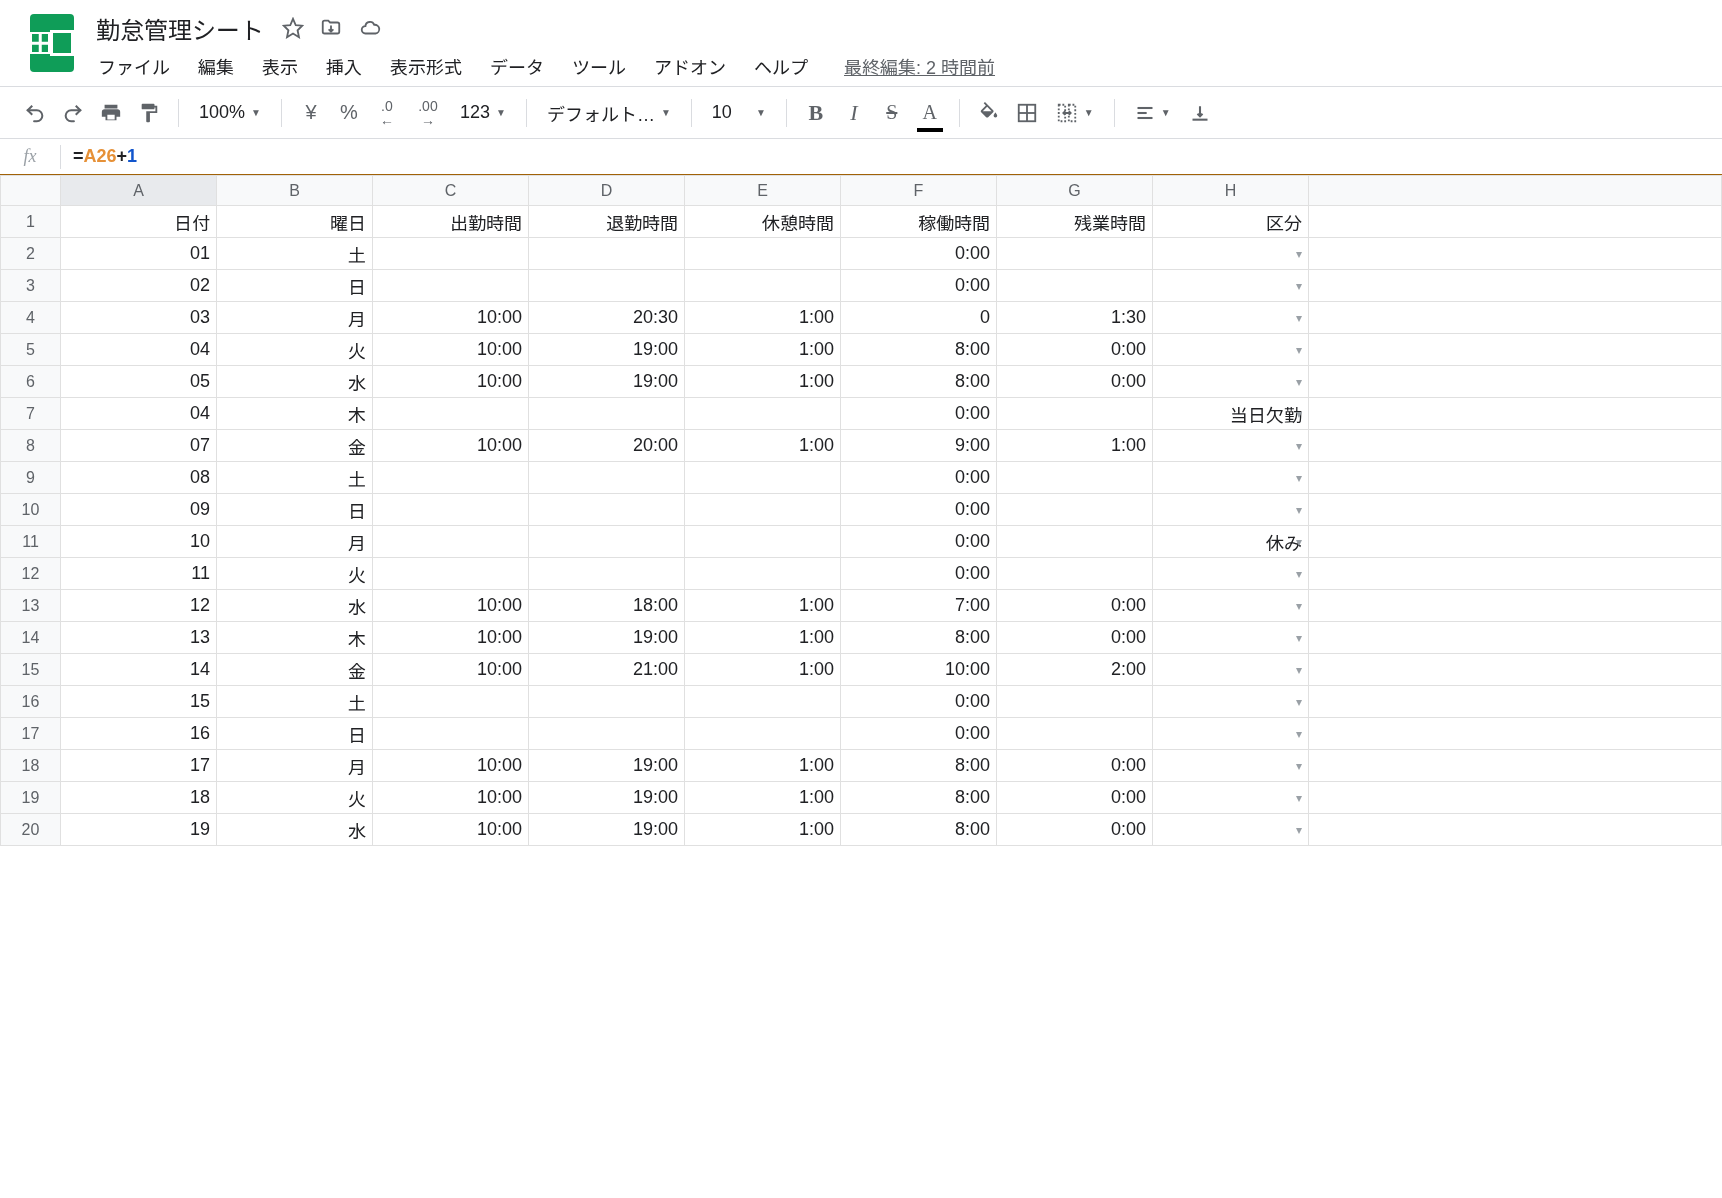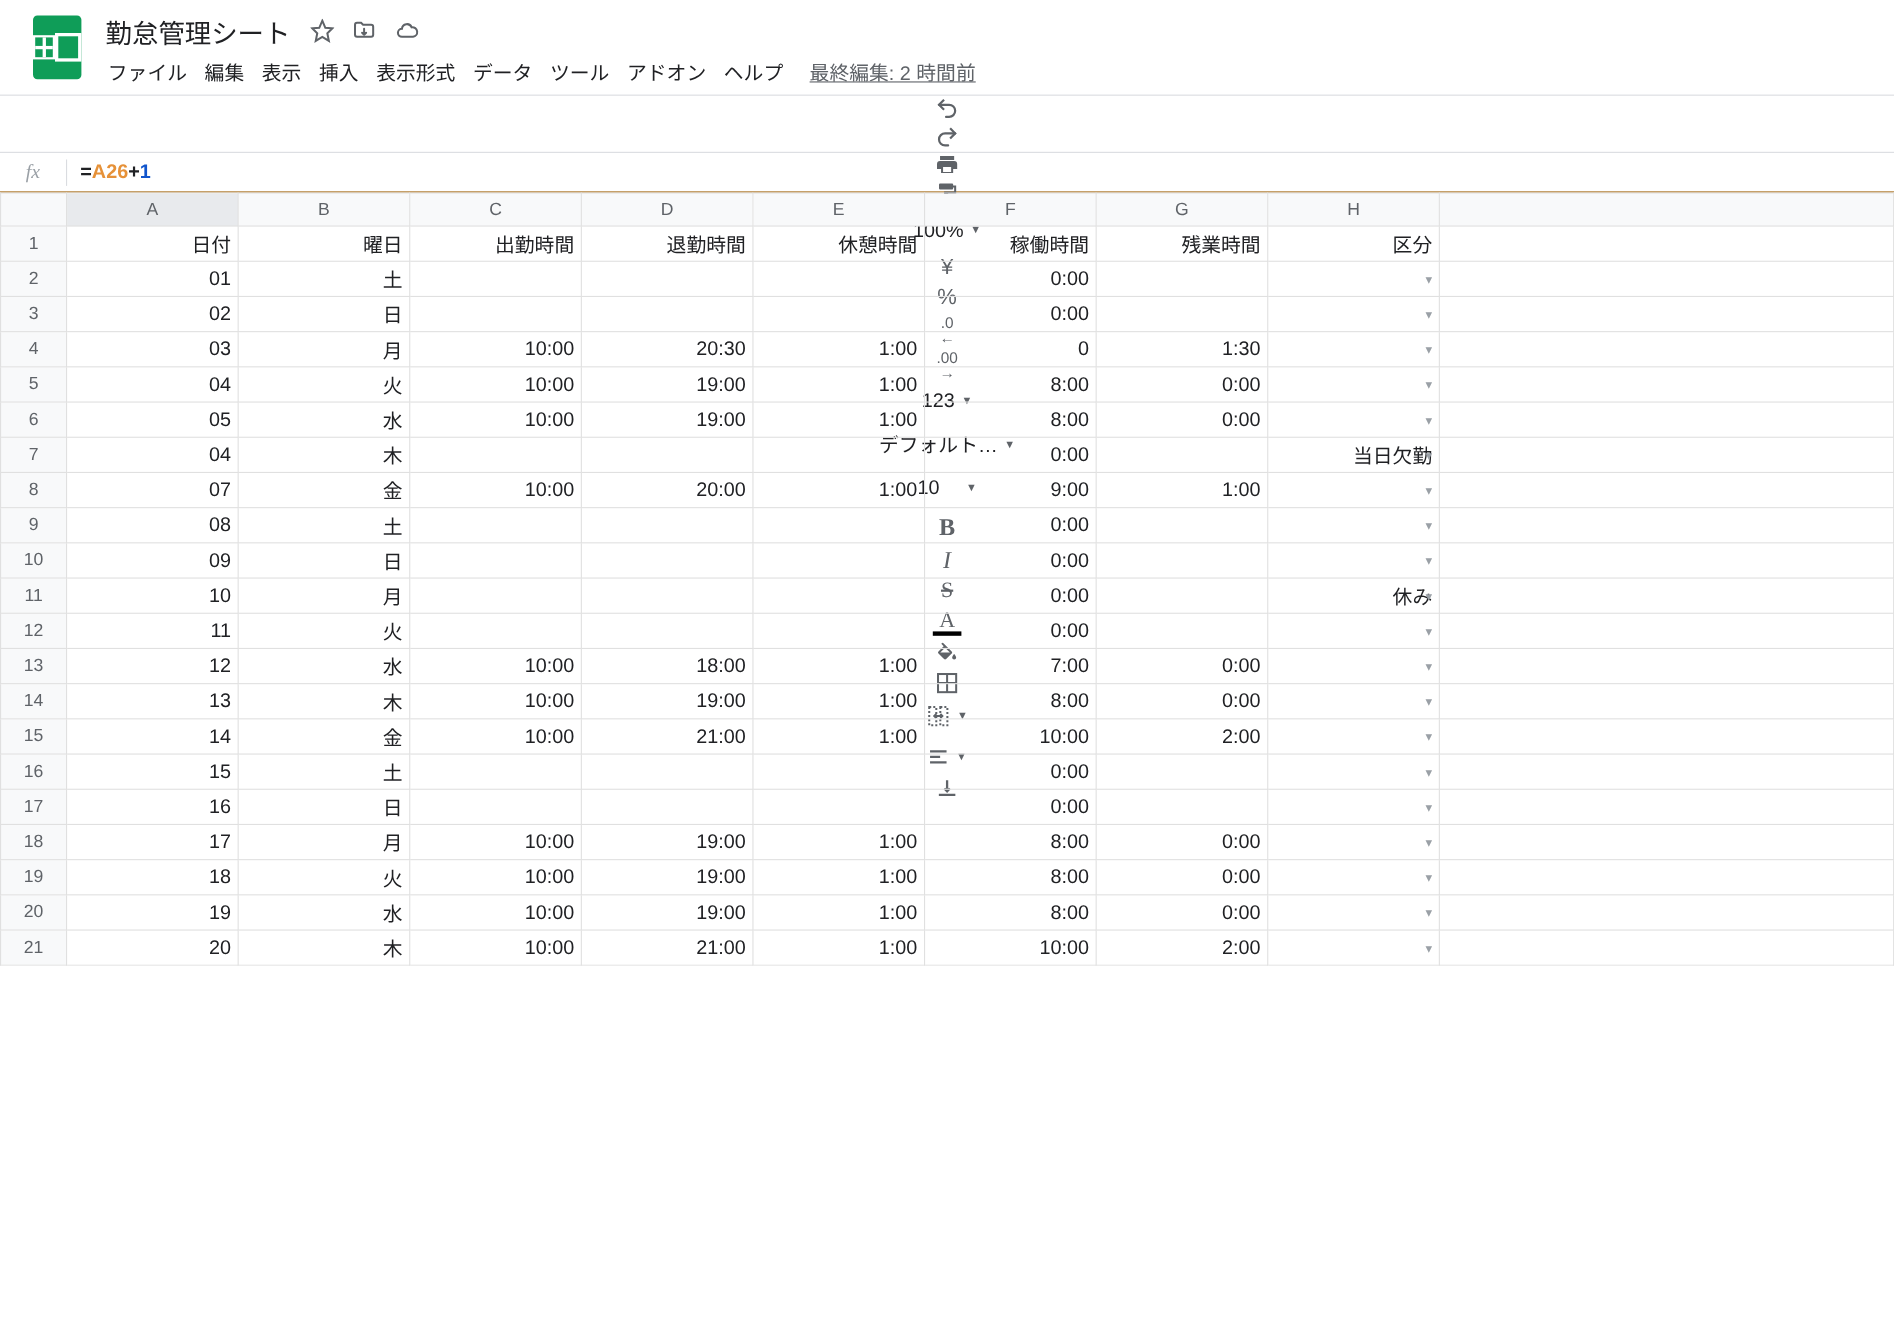--- a/index.html
+++ b/index.html
@@ -13,28 +13,28 @@
   .sheets-logo-inner { width: 26px; height: 22px; border: 2.5px solid #fff; position: relative; }
   .sheets-logo-inner::before { content: ""; position: absolute; left: 50%; top: 0; bottom: 0; width: 2.5px; background: #fff; transform: translateX(-50%); }
   .sheets-logo-inner::after { content: ""; position: absolute; top: 50%; left: 0; right: 0; height: 2.5px; background: #fff; transform: translateY(-50%); }
   
   .title-area { flex: 1; }
   .title-row { display: flex; align-items: center; gap: 12px; height: 40px; }
   .doc-title { font-size: 24px; color: #202124; padding: 2px 6px; }
   .title-icons { display: flex; gap: 16px; color: #5f6368; }
   .title-icons span { cursor: pointer; font-size: 20px; display: inline-flex; align-items: center; }
   
-  .menubar { display: flex; gap: 0; align-items: center; height: 36px; }
+  .menubar { display: flex; gap: 12px; align-items: center; height: 36px; }
   .menu-item { padding: 4px 8px; font-size: 18px; color: #202124; cursor: pointer; border-radius: 4px; }
   .last-edit { margin-left: 16px; font-size: 18px; color: #5f6368; text-decoration: underline; cursor: pointer; }
   
   .divider { height: 1px; background: #dadce0; margin-top: 2px; }
   
   
-  .toolbar { display: flex; align-items: center; height: 52px; padding: 0 18px; gap: 4px; border-bottom: 1px solid #dadce0; flex-direction: column; }
+  .toolbar { display: flex; align-items: center; height: 52px; padding: 0 18px; gap: 4px; border-bottom: 1px solid #dadce0; }
   .tb-btn { width: 34px; height: 34px; display: inline-flex; align-items: center; justify-content: center; color: #5f6368; cursor: pointer; border-radius: 4px; font-size: 22px; }
   .tb-sep { width: 1px; height: 28px; background: #dadce0; margin: 0 8px; }
   .tb-select { display: inline-flex; align-items: center; gap: 6px; padding: 4px 8px; color: #202124; cursor: pointer; font-size: 18px; }
   .tb-select .caret { font-size: 10px; color: #5f6368; }
   .bold { font-weight: bold; font-family: serif; font-size: 22px; }
   .italic { font-style: italic; font-family: serif; font-size: 22px; }
   .strike { text-decoration: line-through; font-family: serif; font-size: 20px; }
   .text-color { position: relative; font-family: serif; font-size: 20px; }
   .text-color::after { content: ""; position: absolute; bottom: -2px; left: 4px; right: 4px; height: 4px; background: #000; }
   
@@ -483,27 +483,15 @@
           <td class="right">19</td>
           <td class="left">水</td>
           <td class="right">10:00</td>
           <td class="right">19:00</td>
           <td class="right">1:00</td>
           <td class="right">8:00</td>
           <td class="right">0:00</td>
           <td class="left dd-cell"></td>
           <td></td>
         </tr>
-        <tr>
-          <td class="rowhdr">21</td>
-          <td class="right">20</td>
-          <td class="left">木</td>
-          <td class="right">10:00</td>
-          <td class="right">21:00</td>
-          <td class="right">1:00</td>
-          <td class="right">10:00</td>
-          <td class="right">2:00</td>
-          <td class="left dd-cell"></td>
-          <td></td>
-        </tr>
       </tbody>
   </table>
 </div>
 
 </body></html>

